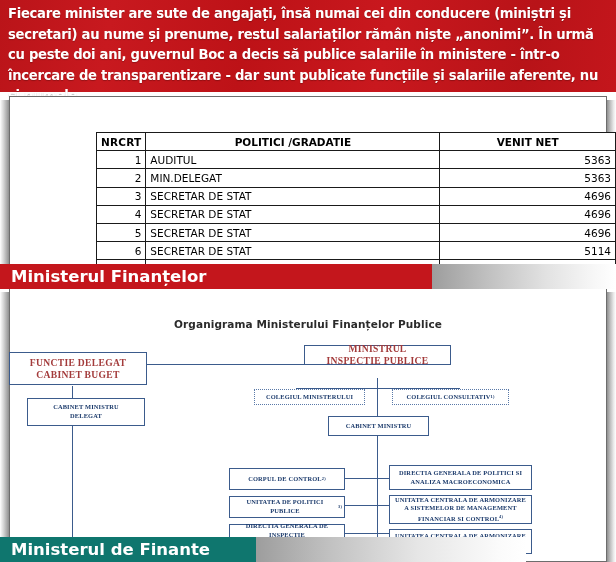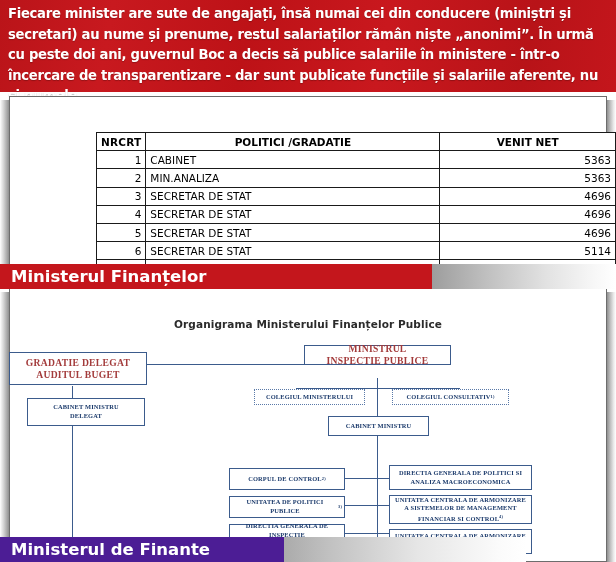--- a/index.html
+++ b/index.html
@@ -85,22 +85,22 @@
     padding-left:11px;
     box-sizing:border-box;
     white-space:nowrap;
     z-index:6;
   }
   #banner-educatie{
     left:0;top:264px;width:432px;
     background:linear-gradient(90deg,#c4161c 0%,#c4161c 97%,#c4161c 100%);
   }
   #banner-finante{
-    left:0;top:537px;width:284px;
-    background:#4c1d95;
+    left:0;top:537px;width:256px;
+    background:#0f766e;
   }
   .banner-tail{
     position:absolute;height:25px;z-index:5;
     background:linear-gradient(90deg,#9d9d9d 0%,#c0c0c0 30%,#e2e2e2 62%,#f7f7f7 88%,#ffffff 100%);
   }
   #tail-educatie{ left:432px;top:264px;width:184px; }
   #tail-finante{ left:256px;top:537px;width:270px;
     background:linear-gradient(90deg,#9d9d9d 0%,#c2c2c2 28%,#e6e6e6 60%,#fbfbfb 90%,#ffffff 100%); }
 
   
@@ -172,26 +172,26 @@
   <thead>
     <tr>
       <th class="col-nr">NRCRT</th>
       <th class="col-fn">POLITICI /GRADATIE</th>
       <th class="col-vn">VENIT NET</th>
     </tr>
   </thead>
   <tbody>
     <tr>
       <td class="col-nr">1</td>
-      <td class="col-fn">CABINET</td>
+      <td class="col-fn">AUDITUL</td>
       <td class="col-vn">5363</td>
     </tr>
     <tr>
       <td class="col-nr">2</td>
-      <td class="col-fn">MIN.ANALIZA</td>
+      <td class="col-fn">MIN.DELEGAT</td>
       <td class="col-vn">5363</td>
     </tr>
     <tr>
       <td class="col-nr">3</td>
       <td class="col-fn">SECRETAR DE STAT</td>
       <td class="col-vn">4696</td>
     </tr>
     <tr>
       <td class="col-nr">4</td>
       <td class="col-fn">SECRETAR DE STAT</td>
@@ -244,22 +244,22 @@
   <div class="ln lnh" style="left:336px;top:245px;width:32px;"></div>
 
   <div class="ln lnh" style="left:368px;top:190px;width:28px;"></div>
   <div class="ln lnh" style="left:368px;top:217px;width:28px;"></div>
   <div class="ln lnh" style="left:368px;top:245px;width:28px;"></div>
 
   <div class="ln lnh" style="left:-9px;top:76px;width:18px;"></div>
 </div>
 
 <div class="obox big" style="left:9px;top:352px;width:138px;height:33px;flex-direction:column;">
-  <span>GRADATIE DELEGAT</span>
-  <span>AUDITUL BUGET</span>
+  <span>FUNCTIE DELEGAT</span>
+  <span>CABINET BUGET</span>
 </div>
 
 <div class="obox" style="left:27px;top:398px;width:118px;height:28px;flex-direction:column;">
   <span>CABINET MINISTRU</span>
   <span>DELEGAT</span>
 </div>
 
 <div class="obox big" style="left:304px;top:345px;width:147px;height:20px;flex-direction:column;text-align:right;">
   <span>MINISTRUL</span>
   <span>INSPECTIE PUBLICE</span>

